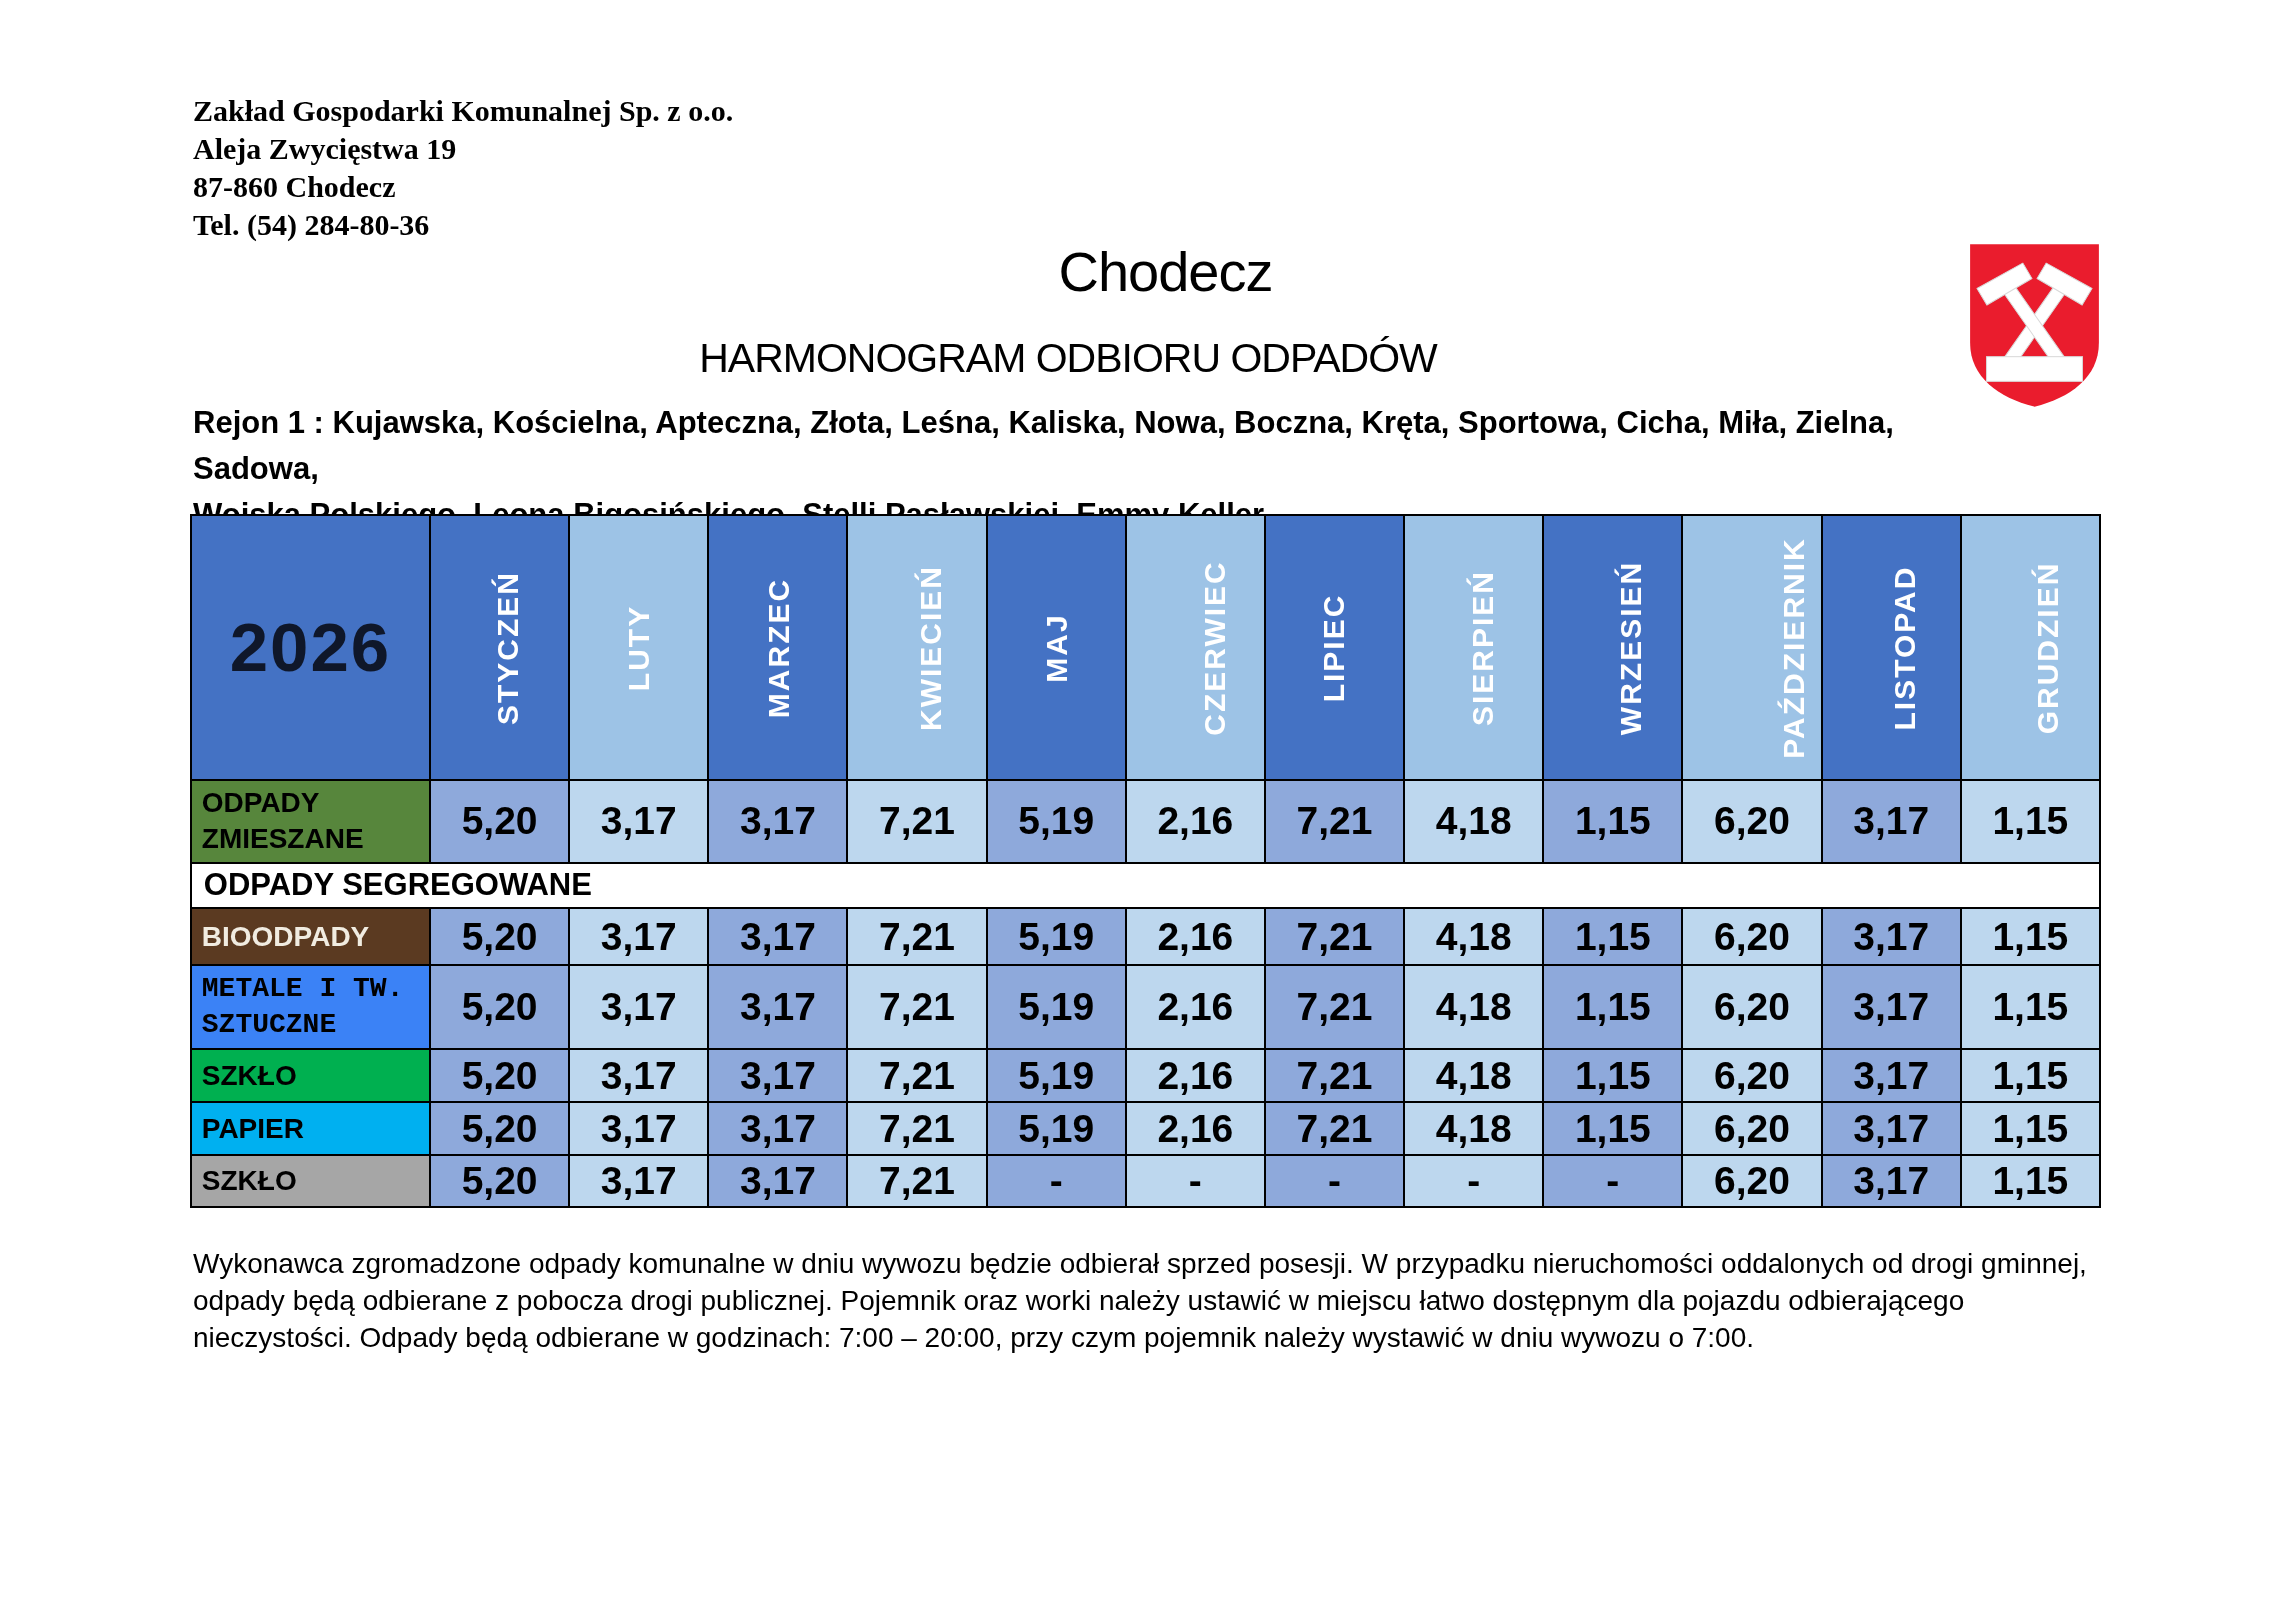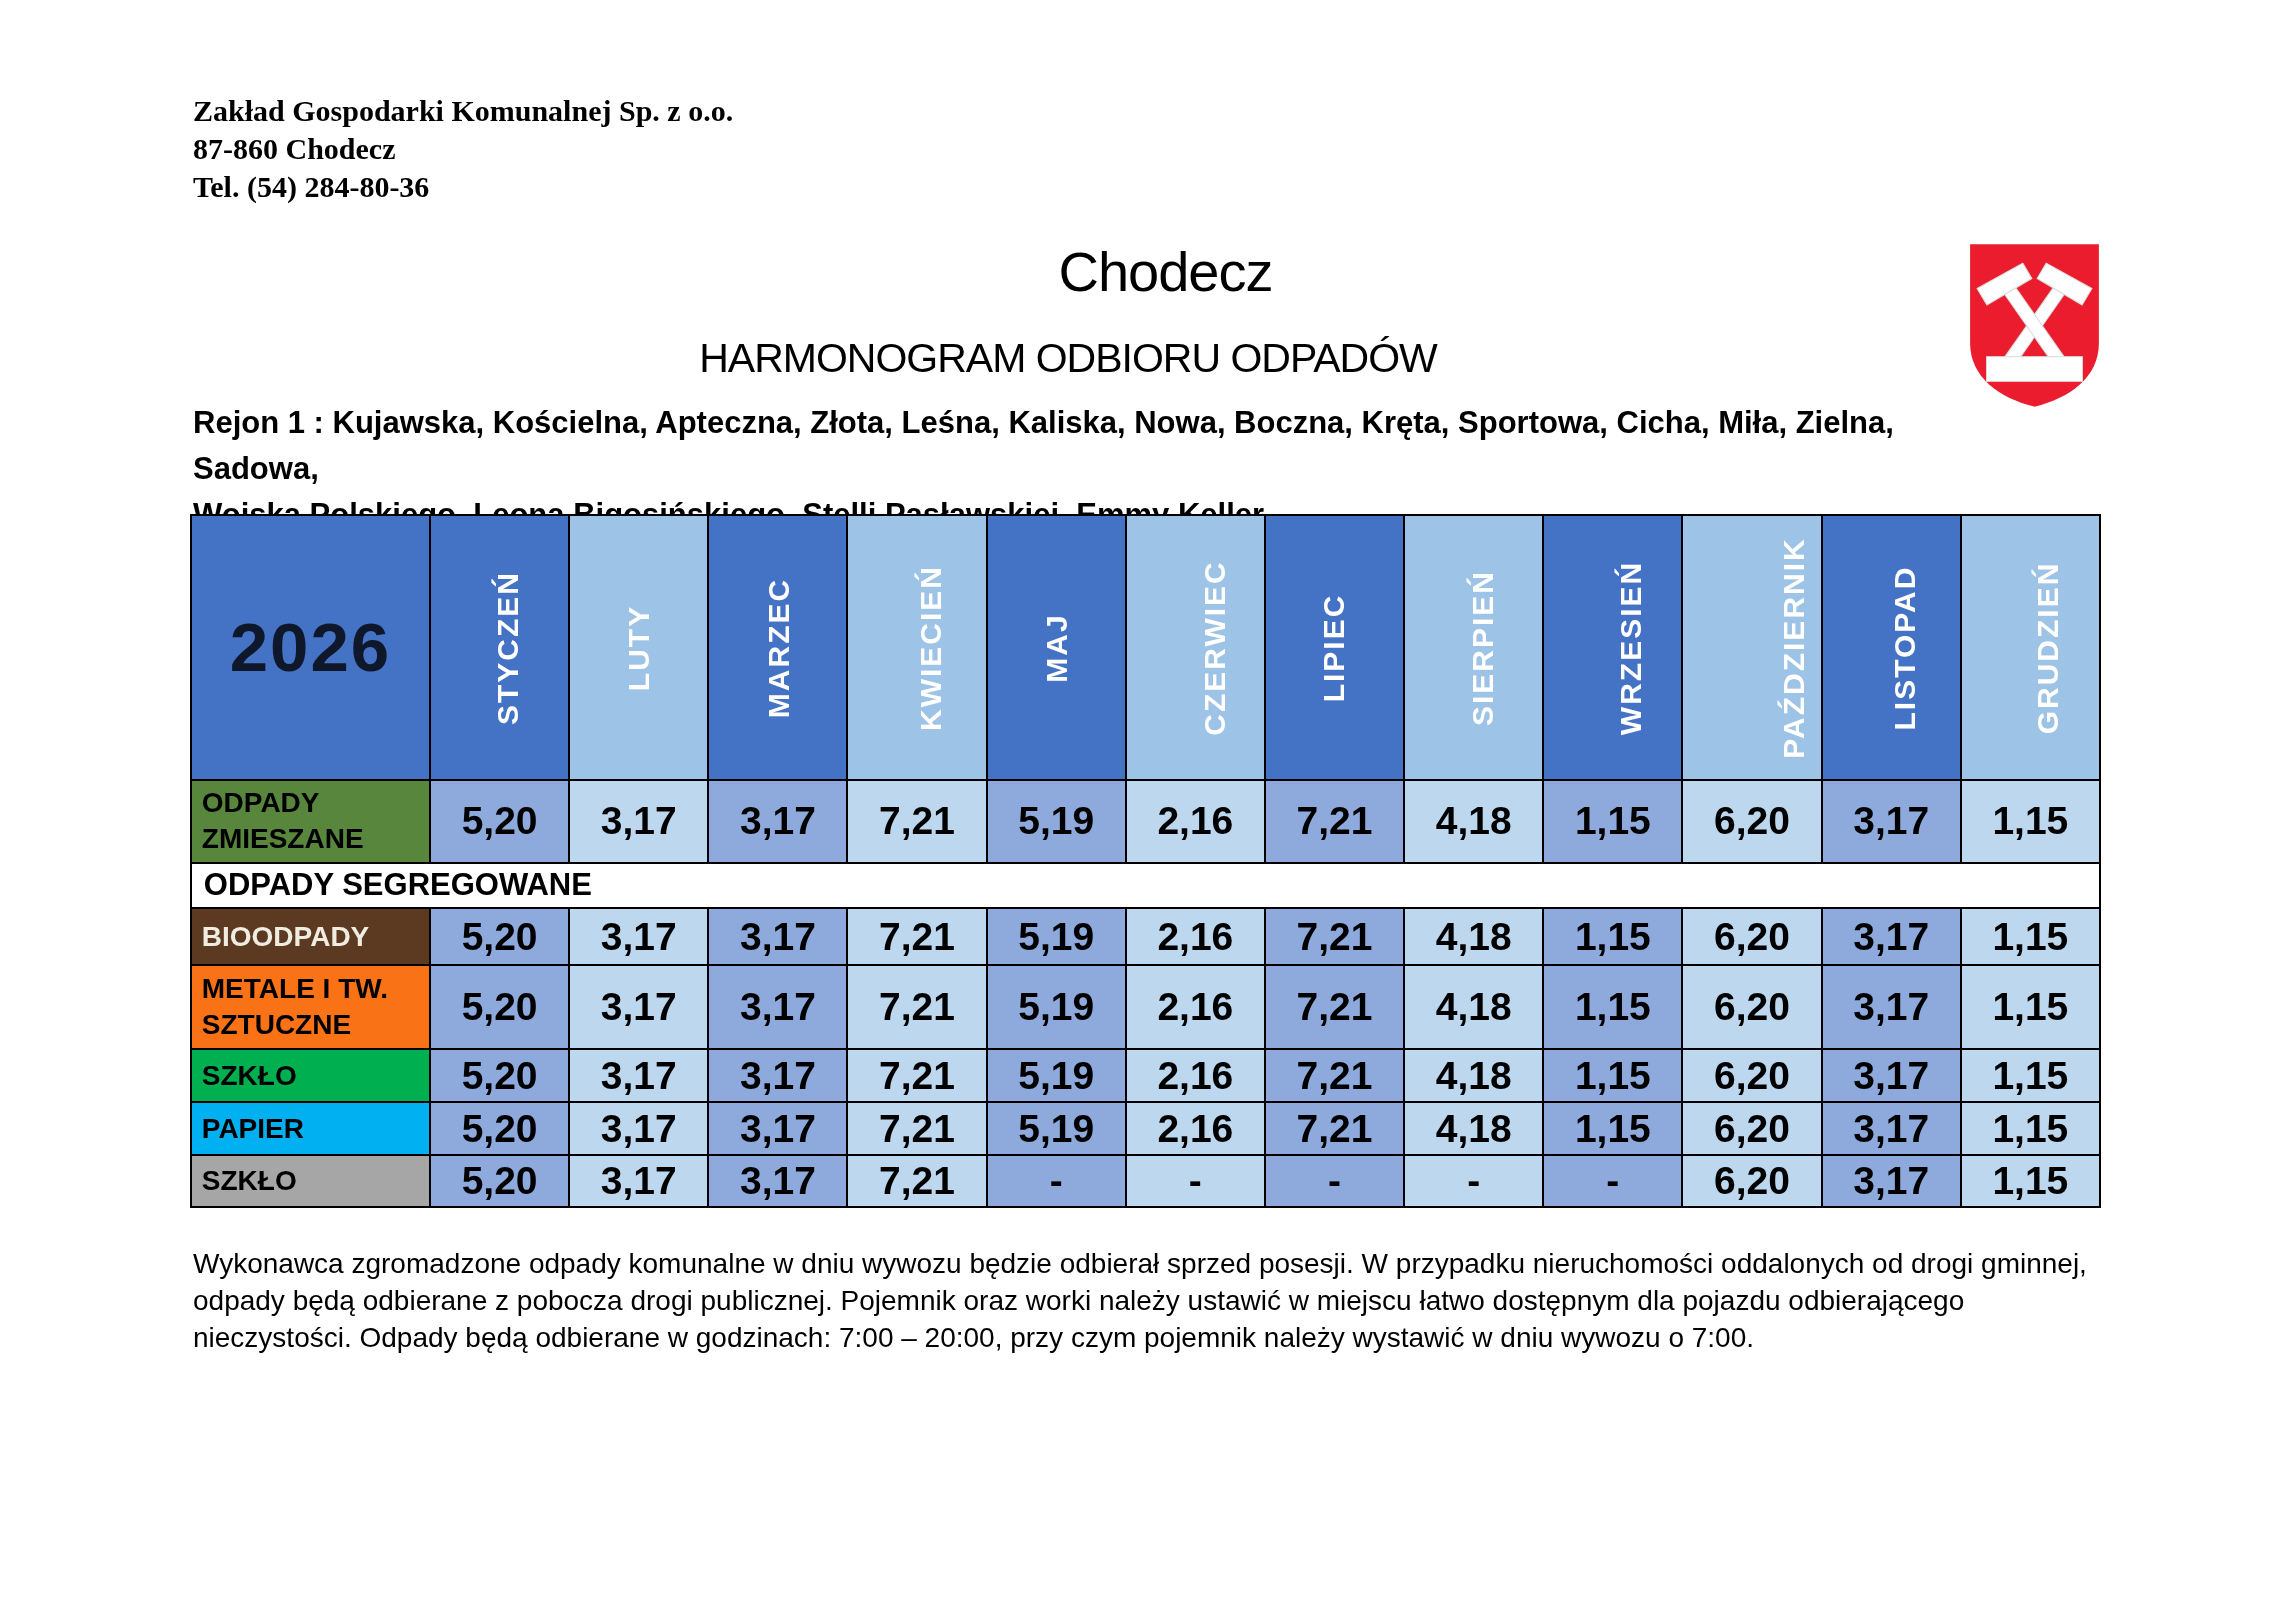--- a/index.html
+++ b/index.html
@@ -60,20 +60,21 @@
     font-weight:400;font-size:28px;line-height:37px;text-align:left;
   }
 </style>
 </head>
 <body>
 
 <div class="page">
 
   <div class="org">
     <div>Zakład Gospodarki Komunalnej Sp. z o.o.</div>
+    <div>Aleja Zwycięstwa 19</div>
     <div>87-860 Chodecz</div>
     <div>Tel. (54) 284-80-36</div>
   </div>
 
   <div class="title">Chodecz</div>
   <div class="subtitle">HARMONOGRAM ODBIORU ODPADÓW</div>
 
   <svg class="arms" viewBox="0 0 200 245" xmlns="http://www.w3.org/2000/svg" aria-hidden="true">
     <path d="M6,4 H194 V148 C194,198 152,228 100,241 C48,228 6,198 6,148 Z" fill="#ea1c2d"></path>
     <g stroke="#d9d9d9" stroke-width="1.5" fill="#ffffff">
@@ -140,21 +141,21 @@
           <td class="value-cell" style="background: rgb(142, 169, 219);">5,19</td>
           <td class="value-cell" style="background: rgb(189, 215, 238);">2,16</td>
           <td class="value-cell" style="background: rgb(142, 169, 219);">7,21</td>
           <td class="value-cell" style="background: rgb(189, 215, 238);">4,18</td>
           <td class="value-cell" style="background: rgb(142, 169, 219);">1,15</td>
           <td class="value-cell" style="background: rgb(189, 215, 238);">6,20</td>
           <td class="value-cell" style="background: rgb(142, 169, 219);">3,17</td>
           <td class="value-cell" style="background: rgb(189, 215, 238);">1,15</td>
         </tr>
         <tr style="height: 84px;">
-          <td class="label-cell" style="background: #f97316; color: rgb(0, 0, 0);">METALE I TW. SZTUCZNE</td>
+          <td class="label-cell" style="background: #3b82f6; color: rgb(0, 0, 0); font-family: Liberation Mono, monospace;">METALE I TW. SZTUCZNE</td>
           <td class="value-cell" style="background: rgb(142, 169, 219);">5,20</td>
           <td class="value-cell" style="background: rgb(189, 215, 238);">3,17</td>
           <td class="value-cell" style="background: rgb(142, 169, 219);">3,17</td>
           <td class="value-cell" style="background: rgb(189, 215, 238);">7,21</td>
           <td class="value-cell" style="background: rgb(142, 169, 219);">5,19</td>
           <td class="value-cell" style="background: rgb(189, 215, 238);">2,16</td>
           <td class="value-cell" style="background: rgb(142, 169, 219);">7,21</td>
           <td class="value-cell" style="background: rgb(189, 215, 238);">4,18</td>
           <td class="value-cell" style="background: rgb(142, 169, 219);">1,15</td>
           <td class="value-cell" style="background: rgb(189, 215, 238);">6,20</td>

